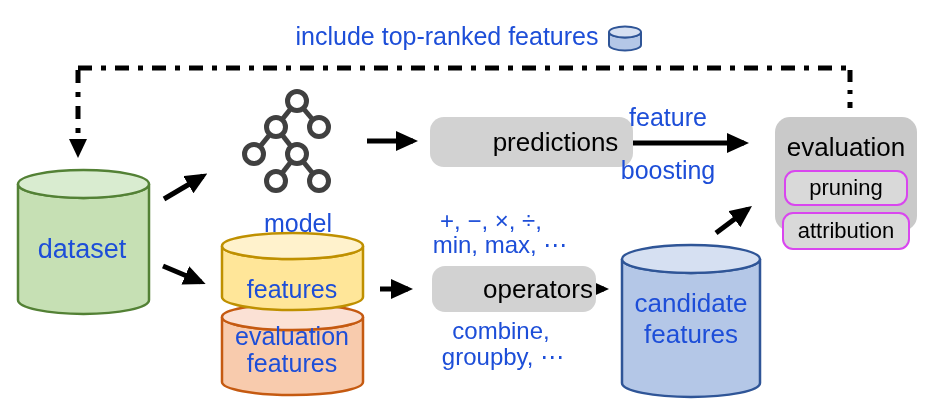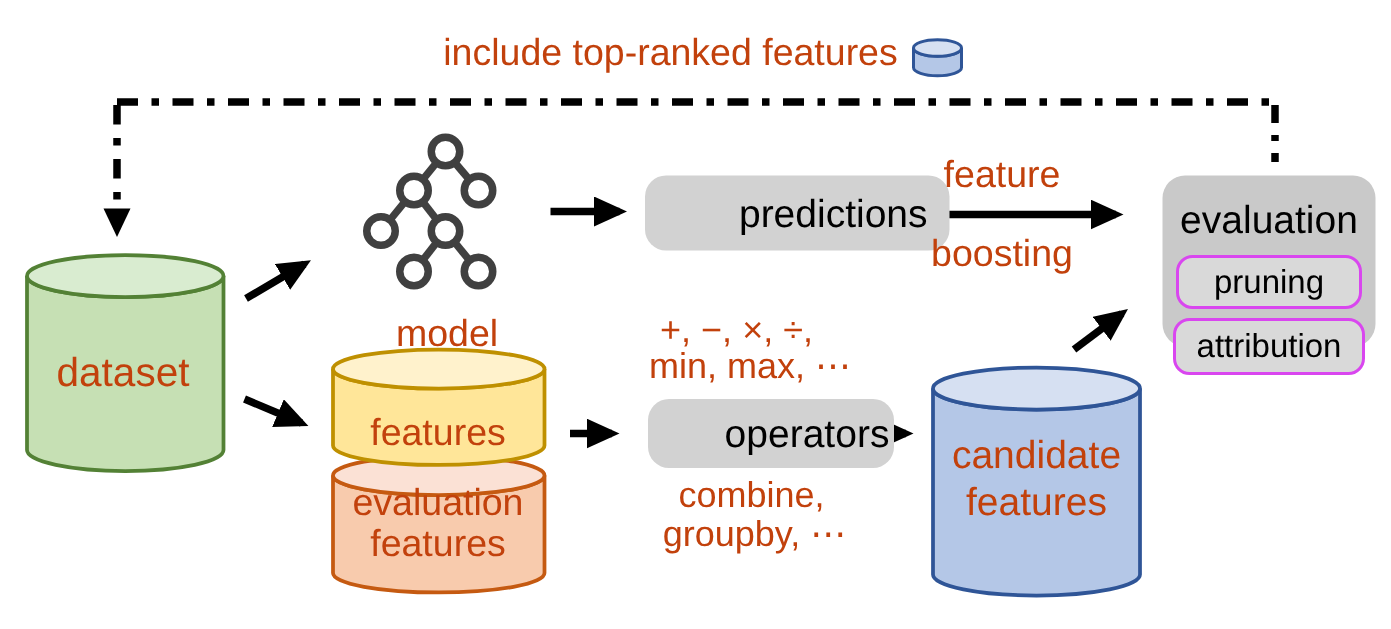--- a/index.html
+++ b/index.html
@@ -10,21 +10,21 @@
     font-family:"Liberation Sans", sans-serif;
     color:#000;
     overflow:hidden;
   }
   #shapes{position:absolute;left:0;top:0;}
   .label{
     position:absolute;
     transform:translate(-50%,-50%);
     white-space:nowrap;
     line-height:1;
-    color:#c2410c;
+    color:#1d4ed8;
   }
   .f25{font-size:25px;}
   .f24{font-size:24px;}
   .f26{font-size:26px;}
   .f27{font-size:27px;}
   .graybox{
     position:absolute;
     background:#d2d2d2;
     border-radius:14px;
     display:flex;align-items:center;justify-content:center;padding-left:48px;
@@ -143,21 +143,21 @@
       <span>attribution</span>
     </div>
   </div>
 
   <div class="label f25" style="left:292px;top:289px;">features</div>
   <div class="label f25" style="left:292px;top:336px;">evaluation</div>
   <div class="label f25" style="left:292px;top:363px;">features</div>
 
   <div class="label f24" style="left:491px;top:221px;">+, −, ×, ÷,</div>
   <div class="label f24" style="left:500px;top:245px;">min, max, ⋯</div>
-  <div class="graybox" style="left:432px;top:266px;width:116px;height:46px;">
+  <div class="graybox" style="left:432px;top:266px;width:116px;height:46px;border-radius:13px;">
     <span class="f26">operators</span>
   </div>
   <div class="label f24" style="left:501px;top:331px;">combine,</div>
   <div class="label f26" style="left:691px;top:303px;">candidate</div>
 
   <div class="label f24" style="left:503px;top:357px;">groupby, ⋯</div>
   <div class="label f26" style="left:691px;top:334px;">features</div>
 
 </div>
 

